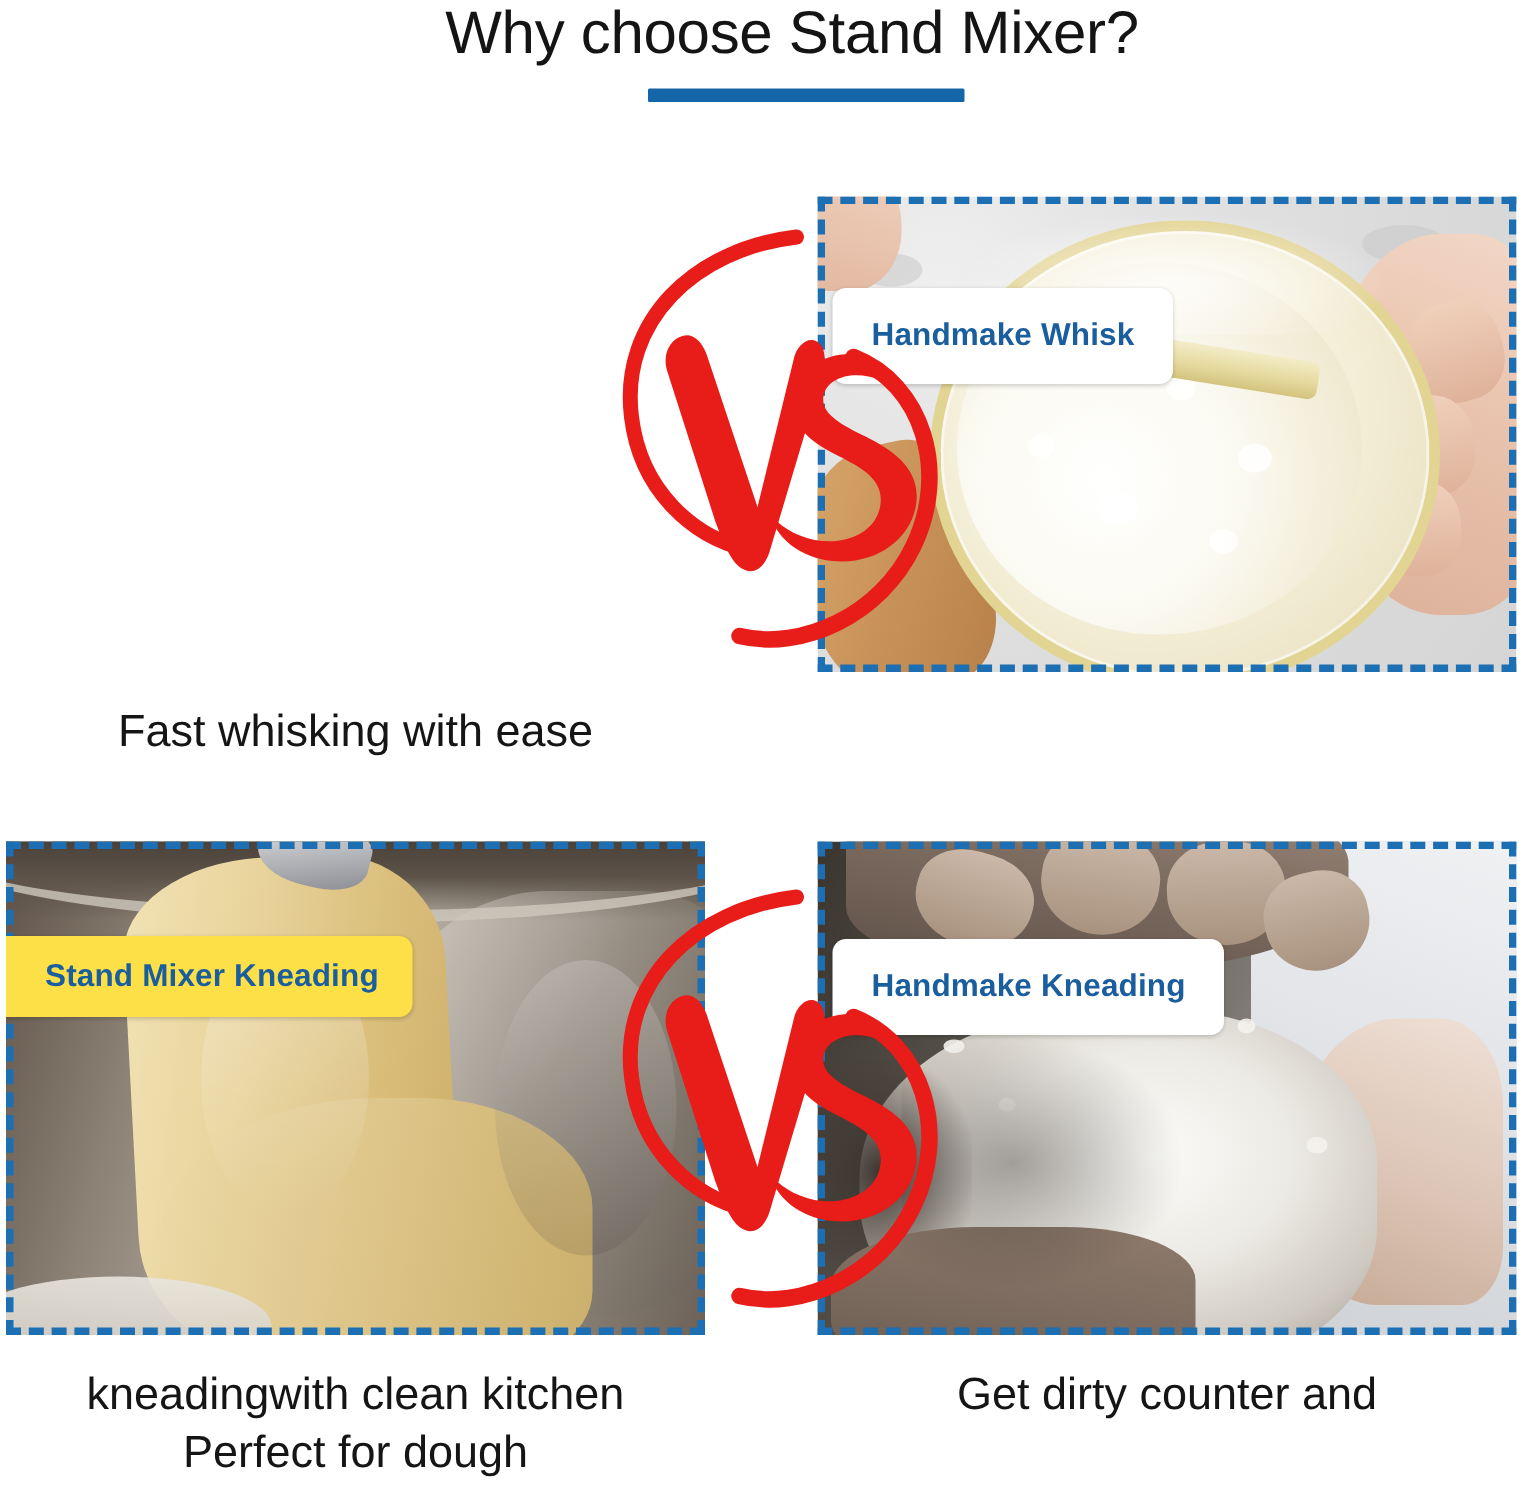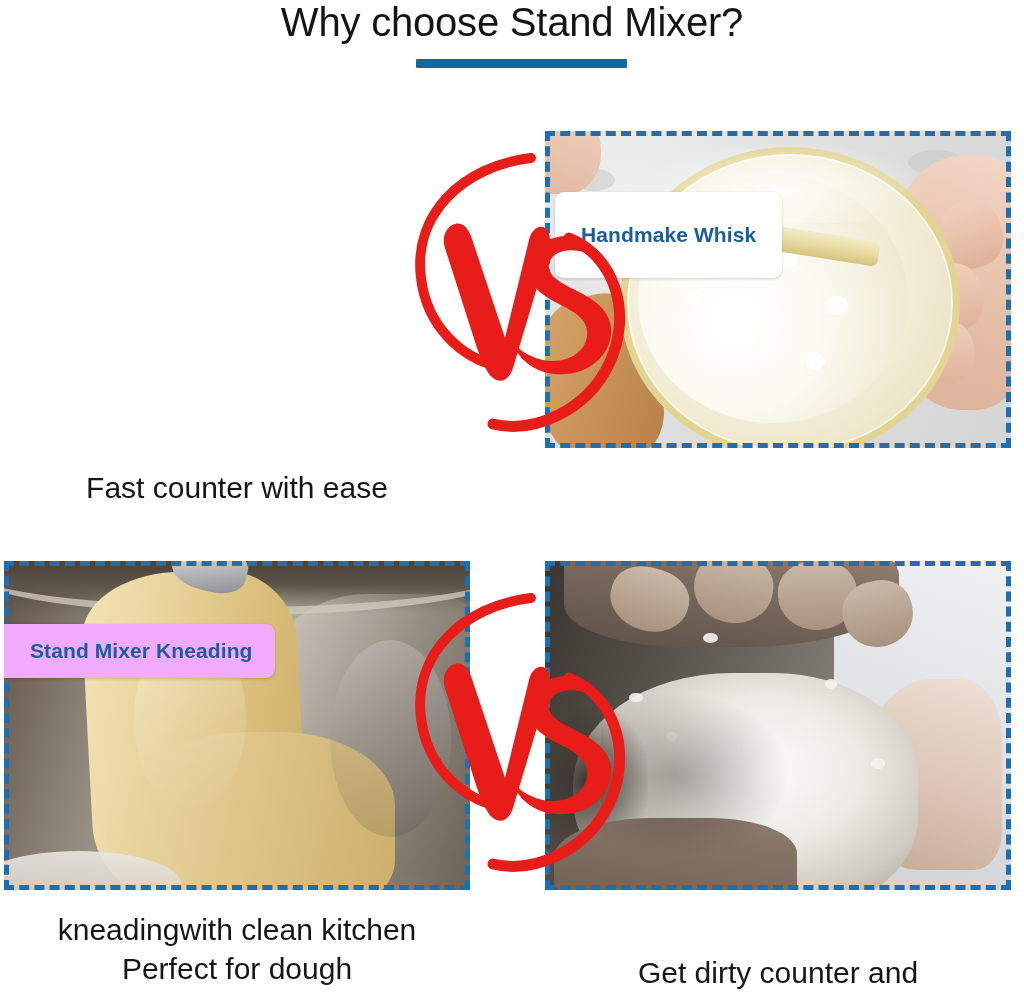--- a/index.html
+++ b/index.html
@@ -6,21 +6,21 @@
   body{
     width:1024px;height:995px;
     background:#ffffff;
     font-family:"Liberation Sans", sans-serif;
     overflow:hidden;
     position:relative;
   }
   .page{position:relative;width:1024px;height:995px;}
 
   
-  .header{position:absolute;left:0;top:0;width:940px;height:92px;}
+  .header{position:absolute;left:16px;top:0;width:940px;height:92px;}
   .title{
     position:absolute;left:0;top:-2px;width:1024px;
     text-align:center;
     font-size:40px;font-weight:400;color:#141414;
     letter-spacing:-0.2px;
     line-height:48px;
     white-space:nowrap;
   }
   .title-underline{
     position:absolute;left:416px;top:59px;
@@ -41,21 +41,21 @@
   
   .chip{
     position:absolute;z-index:7;
     display:flex;align-items:center;
     font-size:21px;font-weight:700;
     letter-spacing:0.1px;
     white-space:nowrap;
     box-shadow:0 1px 3px rgba(0,0,0,.18);
   }
   .chip.left-flush{border-radius:0 9px 9px 0;padding:0 22px 0 26px;}
-  .chip.inset{border-radius:9px;padding:16px 26px;}
+  .chip.inset{border-radius:9px;padding:5px 26px;}
 
   
   .caption{
     position:absolute;text-align:center;
     font-size:30px;color:#151515;font-weight:400;
     line-height:39px;
   }
 
   
   .vs-wrap{position:absolute;z-index:9;pointer-events:none;}
@@ -161,21 +161,21 @@
 </head>
 <body>
 
 <div class="page">
 
   <div class="header">
     <div class="title">Why choose Stand Mixer?</div>
     <div class="title-underline" id="title-underline" style="background: rgb(21, 102, 168);"></div>
   </div>
 
-  <div class="caption" style="left: 4px; top: 468px; width: 466px; color: rgb(21, 21, 21);">Fast counter with ease</div>
+  <div class="caption" style="left: 4px; top: 468px; width: 466px; color: rgb(21, 21, 21);">Fast whisking with ease</div>
 
   <div class="panel" id="panel-2" style="left:545px;top:131px;width:466px;height:317px;">
     <div class="photo">
       <div class="ph p2-bg"></div>
       <div class="ph p2-speck" style="left:6%;top:12%;width:9%;height:7%;"></div>
       <div class="ph p2-speck" style="left:78%;top:6%;width:12%;height:8%;"></div>
       <div class="ph p2-speck" style="left:88%;top:62%;width:10%;height:9%;"></div>
       <div class="ph p2-speck" style="left:4%;top:72%;width:8%;height:10%;"></div>
       <div class="ph p2-wood"></div>
       <div class="ph p2-hand-l"></div>
@@ -207,21 +207,21 @@
       <div class="ph p3-steel"></div>
       <div class="ph p3-rim"></div>
       <div class="ph p3-dough"></div>
       <div class="ph p3-dough2"></div>
       <div class="ph p3-hook"></div>
       <div class="ph p3-base"></div>
       <div class="ph" style="left:28%;top:20%;width:24%;height:56%;background:linear-gradient(180deg,rgba(255,255,255,.28),rgba(255,255,255,0));border-radius:50%;"></div>
       <div class="ph" style="left:70%;top:24%;width:26%;height:60%;background:linear-gradient(200deg,rgba(255,255,255,.22),rgba(0,0,0,.12));border-radius:50%;"></div>
     </div>
     <div class="frame" id="frame-3" style="border-color: rgb(29, 111, 179);"></div>
-    <div class="chip left-flush" id="chip-3" style="left: 0px; top: 63px; height: 54px; color: rgb(26, 94, 158); background: #f0abfc;">
+    <div class="chip left-flush" id="chip-3" style="left: 0px; top: 63px; height: 54px; color: rgb(26, 94, 158); background: #fde047;">
       <span>Stand Mixer Kneading</span>
     </div>
   </div>
   <div class="caption" style="left: 4px; top: 910px; width: 466px; color: rgb(21, 21, 21);">
     <div>kneadingwith clean kitchen</div>
     <div>Perfect for dough</div>
   </div>
 
   <div class="panel" id="panel-4" style="left:545px;top:561px;width:466px;height:329px;">
     <div class="photo">
@@ -238,22 +238,25 @@
       <div class="ph p4-handlow"></div>
       <div class="ph p4-crumb" style="left:18%;top:40%;width:3%;height:3%;"></div>
       <div class="ph p4-crumb" style="left:26%;top:52%;width:2.4%;height:2.6%;"></div>
       <div class="ph p4-crumb" style="left:60%;top:36%;width:2.6%;height:3%;"></div>
       <div class="ph p4-crumb" style="left:70%;top:60%;width:3%;height:3.2%;"></div>
       <div class="ph p4-crumb" style="left:44%;top:74%;width:2.6%;height:2.8%;"></div>
       <div class="ph p4-crumb" style="left:34%;top:22%;width:3.2%;height:3%;"></div>
       <div class="ph" style="left:12%;top:40%;width:40%;height:50%;background:radial-gradient(ellipse at 40% 50%,rgba(40,34,30,.38),rgba(40,34,30,0) 72%);"></div>
     </div>
     <div class="frame" id="frame-4" style="border-color: rgb(29, 111, 179);"></div>
-  </div>
-  <div class="caption" style="left: 545px; top: 910px; width: 466px; color: rgb(21, 21, 21); margin-top: 43px;">
+    <div class="chip inset" id="chip-4" style="left: 10px; top: 65px; height: 54px; color: rgb(26, 94, 158); background: rgb(255, 255, 255);">
+      <span>Handmake Kneading</span>
+    </div>
+  </div>
+  <div class="caption" style="left: 545px; top: 910px; width: 466px; color: rgb(21, 21, 21);">
     <div>Get dirty counter and</div>
   </div>
 
   <div class="vs-wrap" style="left:419px;top:152px;">
     <svg width="224" height="300" viewBox="0 0 224 300">
       <g class="vs-art">
         <path class="vs-arc" d="M112 6 C 44 14, -6 62, 2 126 C 8 176, 44 206, 78 214" fill="none" stroke-width="10" stroke-linecap="round" stroke="#e81c18"></path>
         <path class="vs-arc" d="M150 86 C 196 104, 214 162, 190 212 C 168 258, 116 282, 74 272" fill="none" stroke-width="11" stroke-linecap="round" stroke="#e81c18"></path>
         <path class="vs-letter" d="M36 72 C 42 70, 48 74, 52 84 L 86 186 L 110 88
                  C 112 78, 120 72, 126 76 C 132 80, 132 90, 128 102 L 94 216

